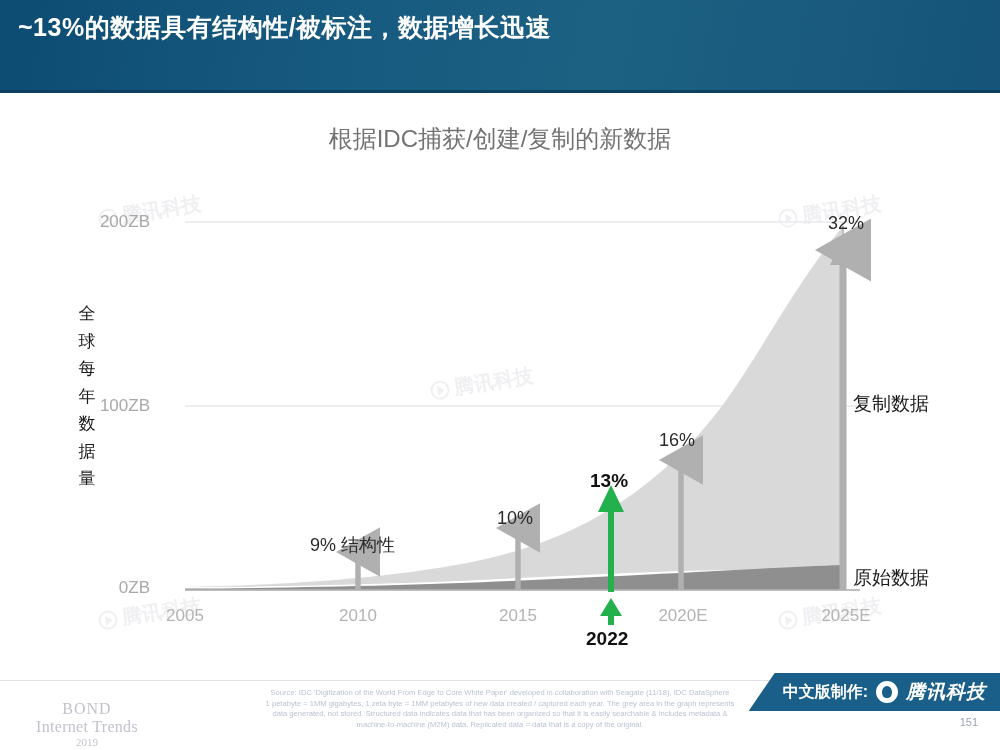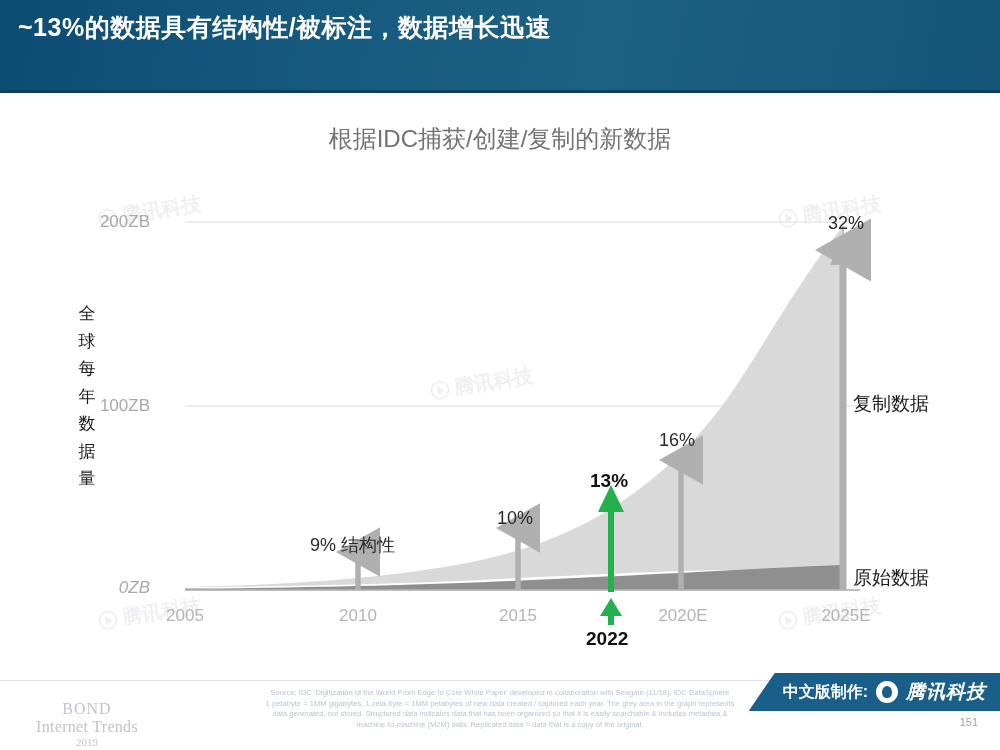--- a/index.html
+++ b/index.html
@@ -50,21 +50,21 @@
   }
   #chart-svg { position: absolute; left: 0; top: 0; }
 
   
   .ytick {
     position: absolute; text-align: right;
     font-size: 17px; color: #a9a9a9; width: 90px;
   }
   #ytick-200 { left: 60px;  top: 212px; }
   #ytick-100 { left: 60px;  top: 396px; }
-  #ytick-0   { left: 60px;  top: 578px; font-style: italic; }
+  #ytick-0   { left: 60px;  top: 578px; }
 
   
   .xtick {
     position: absolute; top: 606px;
     font-size: 17px; color: #b4b4b4;
     text-align: center; width: 80px;
   }
 
   
   #yaxis-caption {

